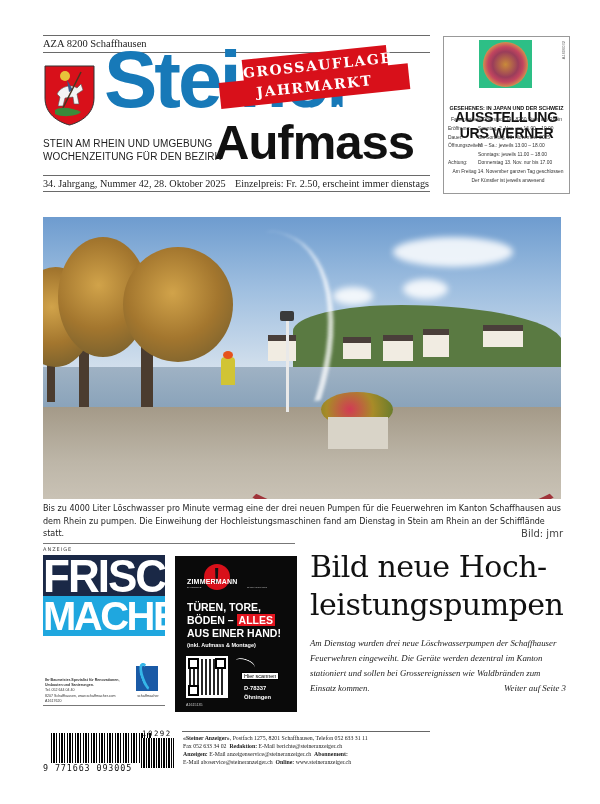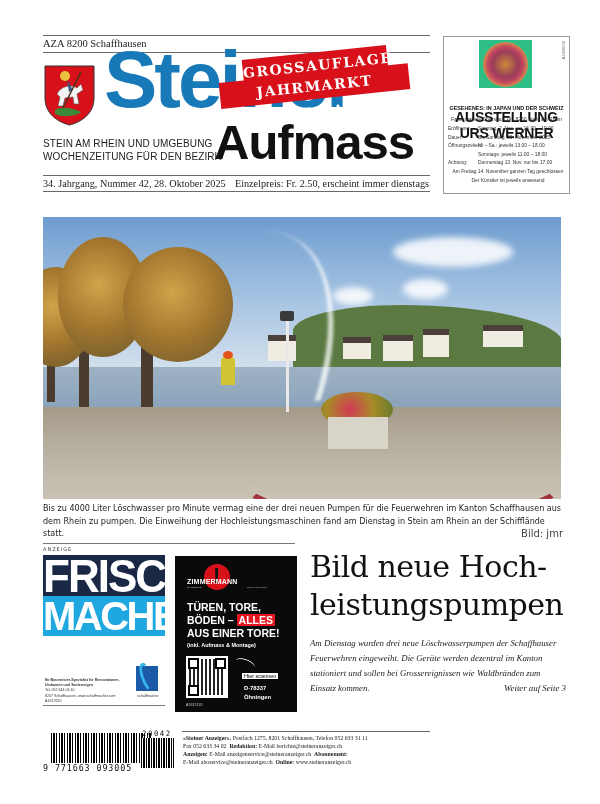--- a/index.html
+++ b/index.html
@@ -237,21 +237,21 @@
   <div class="zim-circle"></div>
   <div class="zim-excl">!</div>
   <div class="zim-brand">ZIMMERMANN</div>
   <div class="zim-brand-sub">
     <span>BAUSTOFFE</span>
     <span>BAUFACHMARKT</span>
   </div>
   <div class="zim-h">
     <div>TÜREN, TORE,</div>
     <div><span>BÖDEN – </span><span class="zim-alles">ALLES</span></div>
-    <div>AUS EINER TORE!</div>
+    <div>AUS EINER HAND!</div>
   </div>
   <div class="zim-note">(inkl. Aufmass &amp; Montage)</div>
   <div class="zim-qr">
     <div class="zim-qr-inner"></div>
     <div class="zim-qr-corner" style="left:2px;top:2px;"></div>
     <div class="zim-qr-corner" style="right:2px;top:2px;"></div>
     <div class="zim-qr-corner" style="left:2px;bottom:2px;"></div>
   </div>
   <div class="zim-arrow"></div>
   <div class="zim-scan">Hier scannen</div>
@@ -268,21 +268,21 @@
 </div>
 <div class="abs lead">
   <span>Am Dienstag wurden drei neue Löschwasserpumpen der Schaffhauser Feuerwehren eingeweiht. Die Geräte werden dezentral im Kanton stationiert und sollen bei Grossereignissen wie Waldbränden zum Einsatz kommen.</span>
   <span class="lead-more">Weiter auf Seite 3</span>
 </div>
 
 <div class="abs barcode">
   <div class="barcode-bars"></div>
   <div class="barcode-digits">9 771663 093005</div>
 </div>
-<div class="addon-digits">20042</div>
+<div class="addon-digits">10292</div>
 <div class="addon-bars"></div>
 
 <div class="abs footer-rule"></div>
 <div class="abs footer-text">
   <div><b>«Steiner Anzeiger»</b><span>, Postfach 1275, 8201 Schaffhausen, Telefon 052 633 31 11</span></div>
   <div><span>Fax 052 633 34 02</span>&nbsp; <b>Redaktion:</b> <span>E-Mail berichte@steineranzeiger.ch</span></div>
   <div><b>Anzeigen:</b> <span>E-Mail anzeigenservice@steineranzeiger.ch</span>&nbsp; <b>Abonnement:</b></div>
   <div><span>E-Mail aboservice@steineranzeiger.ch</span>&nbsp; <b>Online:</b> <span>www.steineranzeiger.ch</span></div>
 </div>
 

